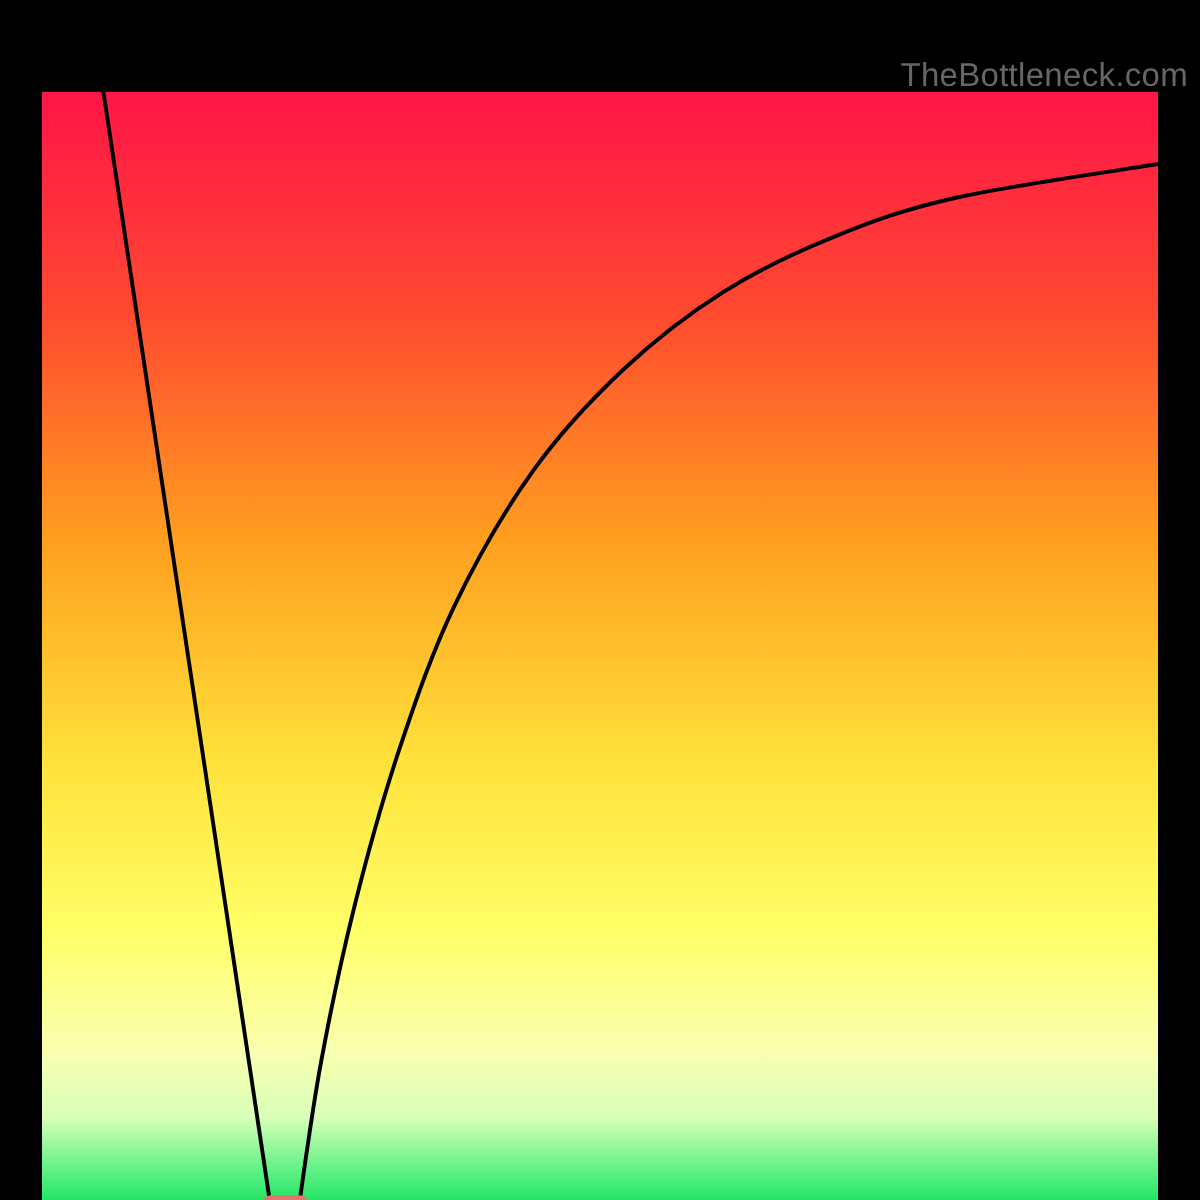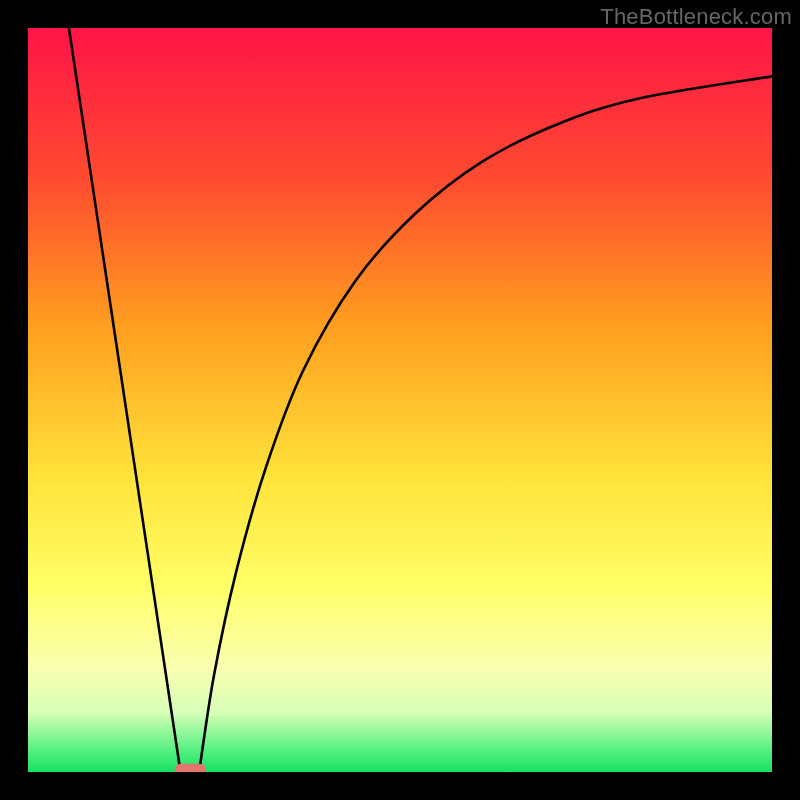--- a/index.html
+++ b/index.html
@@ -9,20 +9,21 @@
     height: 800px;
     overflow: hidden;
     background: #000;
     font-family: Arial, Helvetica, sans-serif;
   }
   .frame {
     position: relative;
     width: 800px;
     height: 676px;
     background: #000;
+    margin-top: 33px;
   }
   .plot {
     position: absolute;
     left: 28px;
     top: 28px;
     width: 744px;
     height: 744px;
     overflow: hidden;
   }
   .watermark {

